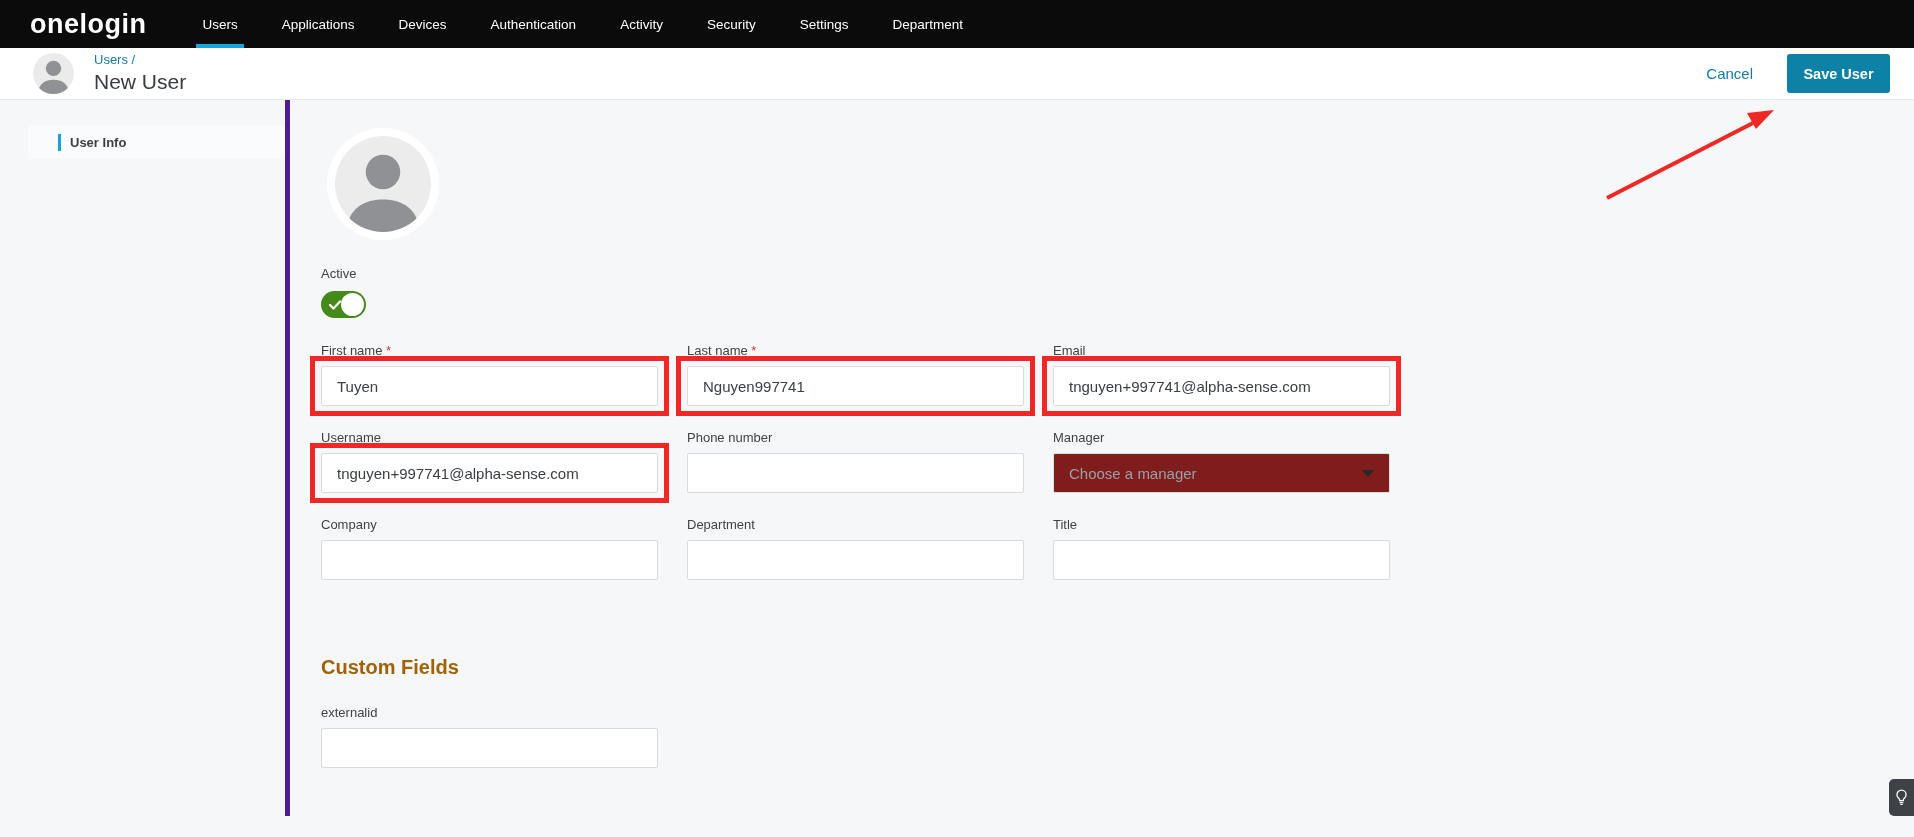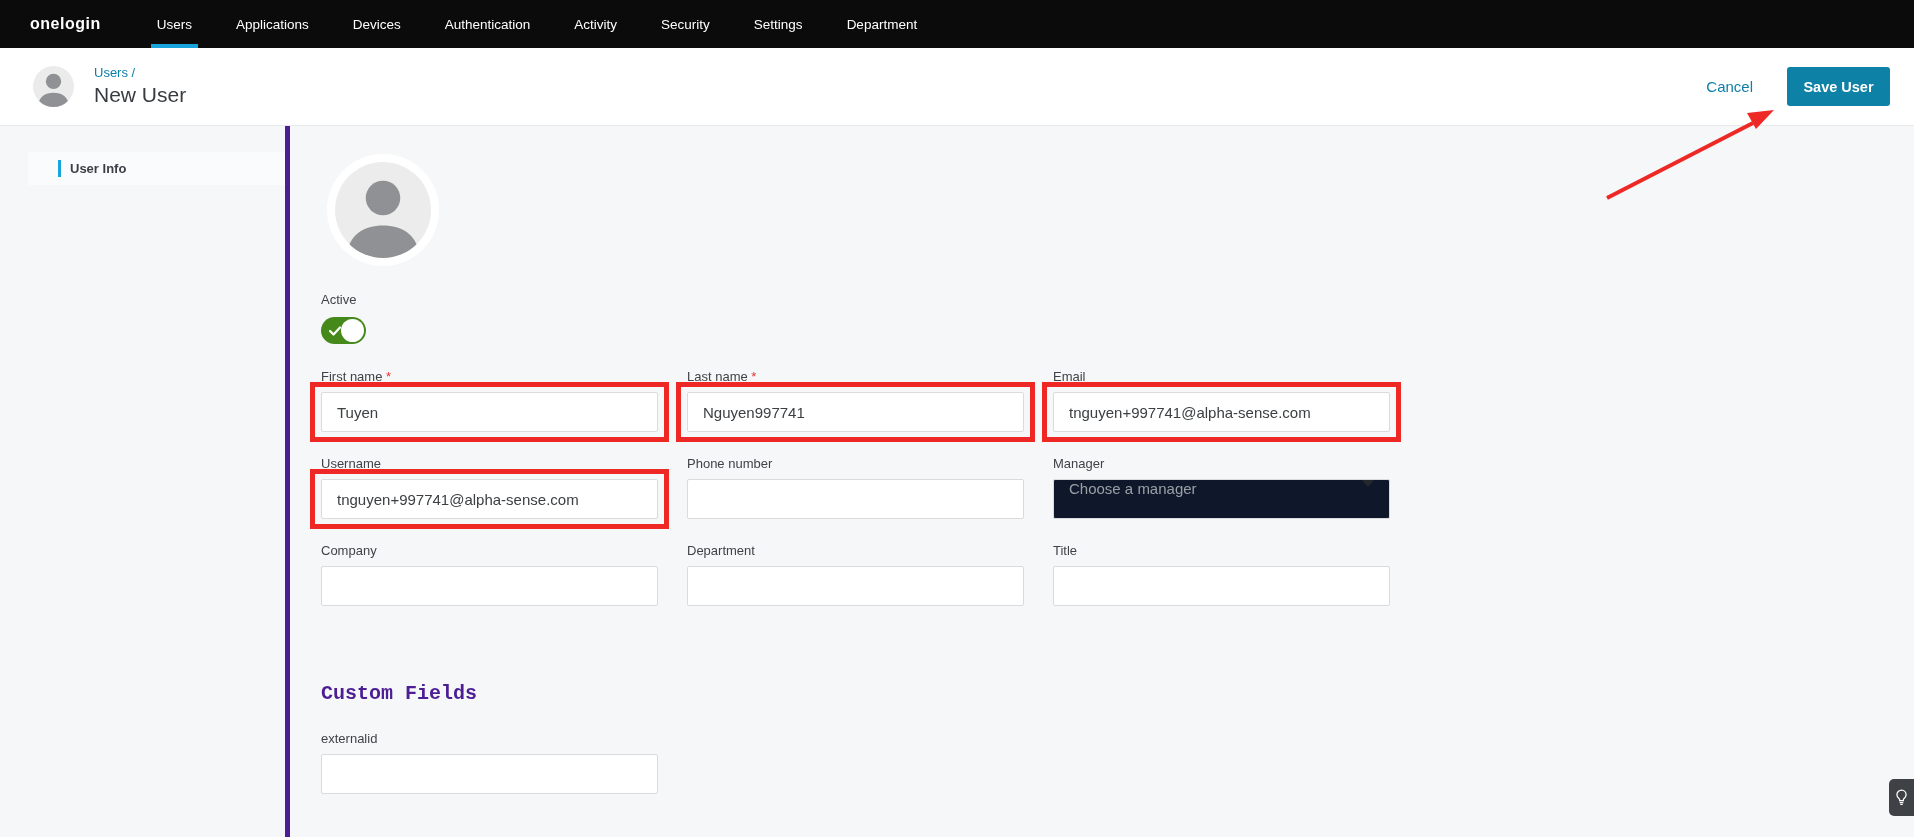--- a/index.html
+++ b/index.html
@@ -2,37 +2,37 @@
 <html><head>
 <meta charset="utf-8">
 <style>
   * { margin:0; padding:0; box-sizing:border-box; }
   html,body { width:1914px; height:837px; overflow:hidden; background:#f6f7f8;
               font-family:"Liberation Sans","DejaVu Sans",sans-serif; }
 
   
   .topnav { height:48px; background:#0b0b0c; display:flex; align-items:center;
             padding:0 26px 0 30px; position:relative; z-index:5; }
-  .logo { color:#fff; font-size:16px; font-weight:700; letter-spacing:.5px; }
+  .logo { color:#fff; font-size:27px; font-weight:700; letter-spacing:.5px; }
   .nav-items { display:flex; margin-left:34px; height:48px; }
   .nav-item { color:#fff; font-size:13.5px; font-weight:400; padding:0 22px;
               display:flex; align-items:center; position:relative; cursor:pointer; }
   .nav-item.active::after { content:""; position:absolute; left:16px; right:16px;
               bottom:0; height:4px; background:#17a3dc; }
   .nav-right { margin-left:auto; display:flex; align-items:center; }
   .upgrade { color:#ef7b0e; font-size:13.5px; font-weight:700; cursor:pointer; }
   .bell { margin-left:42px; width:20px; height:20px; display:flex; align-items:center;
           justify-content:center; cursor:pointer; }
   .nav-avatar { margin-left:40px; width:29px; height:29px; border-radius:50%;
           background:#e9eaec; display:flex; align-items:flex-end; justify-content:center;
           overflow:hidden; }
   .nav-username { margin-left:12px; color:#fff; font-size:14px; font-weight:700; }
 
   
-  .pagehead { height:78px; background:#fff; border-bottom:1px solid #e6e8ea;
+  .pagehead { height:52px; background:#fff; border-bottom:1px solid #e6e8ea;
               display:flex; align-items:center; padding:0 24px 0 33px; position:relative; }
   .head-avatar { width:41px; height:41px; border-radius:50%; background:#ebebec;
               display:flex; align-items:flex-end; justify-content:center; overflow:hidden; }
   .head-text { margin-left:20px; }
   .breadcrumb { color:#0d7ea8; font-size:13px; line-height:15px; cursor:pointer; }
   .page-title { color:#383c40; font-size:21px; line-height:26px; margin-top:2px; }
   .head-actions { margin-left:auto; display:flex; align-items:center; }
   .cancel-link { color:#0d7ea8; font-size:15px; margin-right:34px; cursor:pointer; }
   .save-btn { width:103px; height:39px; background:#0e81a7; border:none; border-radius:3px;
               color:#fff; font-size:14.5px; font-weight:700; cursor:pointer;
@@ -61,27 +61,27 @@
                column-gap:29px; row-gap:24px; }
   .field-label { font-size:13px; color:#3f4347; margin-bottom:8px; }
   .req { color:#e5342e; }
   .input-wrap { position:relative; }
   .text-input { width:100%; height:40px; border:1px solid #d9dbdd; border-radius:2px;
                 background:#fff; padding:12px 15px; font-size:15px; color:#3c4043;
                 font-family:inherit; outline:none; }
   .red-frame { position:absolute; left:-11px; right:-11px; top:-10px; bottom:-10px;
                border:5px solid #ee2824; pointer-events:none; }
   .select { width:100%; height:40px; border:1px solid #d9dbdd; border-radius:2px;
-            background:#0f172a; padding:0 15px; display:flex; 
+            background:#7f1d1d; padding:0 15px; display:flex; align-items:center;
             justify-content:space-between; cursor:pointer; }
   .select .ph { font-size:15px; color:#9aa0a6; }
   .caret { width:0; height:0; border-left:6px solid transparent;
            border-right:6px solid transparent; border-top:7px solid #25282b; }
 
-  .custom-heading { margin-top:76px; font-size:20px; font-weight:700; color:#4c1d95;font-family:Liberation Mono, monospace; }
+  .custom-heading { margin-top:76px; font-size:20px; font-weight:700; color:#a16207; }
   .custom-label { margin-top:26px; font-size:13px; color:#3f4347; }
   .custom-input-wrap { margin-top:8px; width:337px; }
 
   
   .arrow-overlay { position:absolute; left:0; top:0; width:1914px; height:837px;
                    pointer-events:none; z-index:20; }
   .bulb-tab { position:fixed; right:0; bottom:21px; width:25px; height:37px;
               background:#3e4246; border-radius:5px 0 0 5px; display:flex;
               align-items:center; justify-content:center; cursor:pointer; z-index:15; }
 </style>

